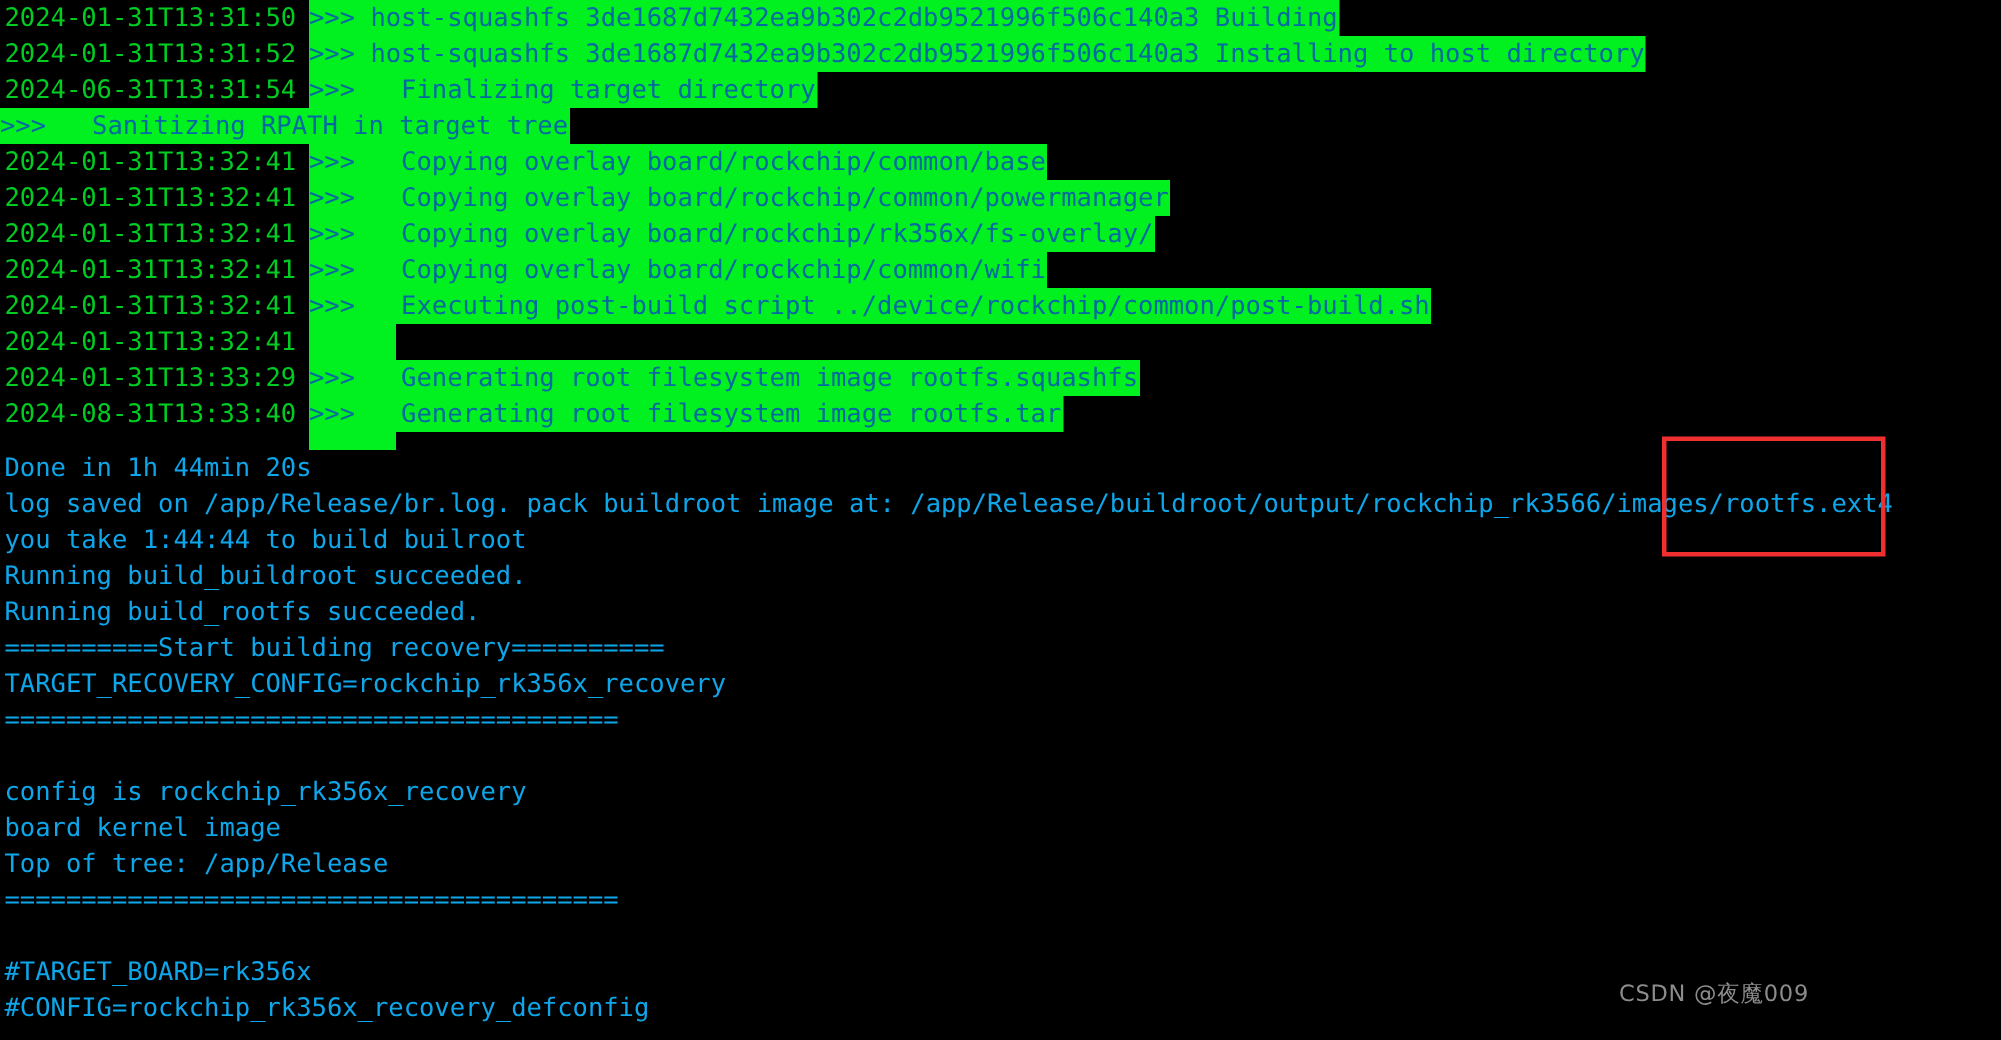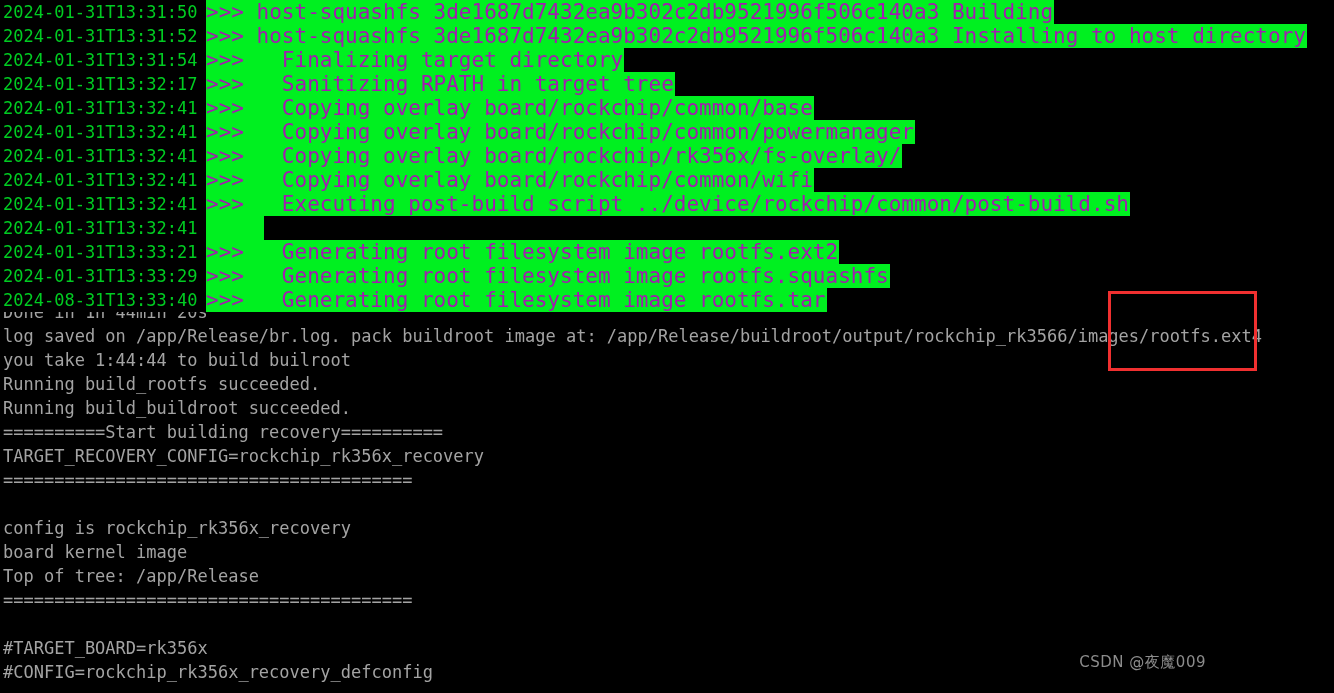--- a/index.html
+++ b/index.html
@@ -42,22 +42,22 @@
     color: #00cc22;
     background: #000000;
     font-size: 17px;
     letter-spacing: 0px;
     padding-left: 3px;
     box-sizing: border-box;
   }
   .hl-msg {
     flex: 0 0 auto;
     background: #00f020;
-    color: #a21caf;
-    font-size: 21px;
+    color: #0369a1;
+    font-size: 17px;
     padding-right: 1px;
   }
   
   #hl-gutter {
     position: absolute;
     left: 206px;
     top: 0;
     width: 58px;
     height: 300px;
     background: #00f020;
@@ -69,21 +69,21 @@
   #plain-block {
     position: absolute;
     left: 3px;
     top: 300px;
     width: 1331px;
   }
   .line {
     height: 24px;
     line-height: 24px;
     white-space: pre;
-    color: #a3a3a3;
+    color: #0ea5e9;
     font-size: 17px;
   }
   .line.blank { color: transparent; }
 
   
   #red-box {
     position: absolute;
     left: 1108px;
     top: 291px;
     width: 149px;
@@ -118,25 +118,24 @@
 
     <div class="hl-row">
       <span class="ts">2024-01-31T13:31:50</span>
       <span class="hl-msg">&gt;&gt;&gt; host-squashfs 3de1687d7432ea9b302c2db9521996f506c140a3 Building</span>
     </div>
     <div class="hl-row">
       <span class="ts">2024-01-31T13:31:52</span>
       <span class="hl-msg">&gt;&gt;&gt; host-squashfs 3de1687d7432ea9b302c2db9521996f506c140a3 Installing to host directory</span>
     </div>
     <div class="hl-row">
-      <span class="ts">2024-01-31T13:31:54</span>
+      <span class="ts">2024-06-31T13:31:54</span>
       <span class="hl-msg">&gt;&gt;&gt;   Finalizing target directory</span>
     </div>
     <div class="hl-row">
-      <span class="ts">2024-01-31T13:32:17</span>
       <span class="hl-msg">&gt;&gt;&gt;   Sanitizing RPATH in target tree</span>
     </div>
     <div class="hl-row">
       <span class="ts">2024-01-31T13:32:41</span>
       <span class="hl-msg">&gt;&gt;&gt;   Copying overlay board/rockchip/common/base</span>
     </div>
     <div class="hl-row">
       <span class="ts">2024-01-31T13:32:41</span>
       <span class="hl-msg">&gt;&gt;&gt;   Copying overlay board/rockchip/common/powermanager</span>
     </div>
@@ -149,40 +148,36 @@
       <span class="hl-msg">&gt;&gt;&gt;   Copying overlay board/rockchip/common/wifi</span>
     </div>
     <div class="hl-row">
       <span class="ts">2024-01-31T13:32:41</span>
       <span class="hl-msg">&gt;&gt;&gt;   Executing post-build script ../device/rockchip/common/post-build.sh</span>
     </div>
     <div class="hl-row">
       <span class="ts">2024-01-31T13:32:41</span>
     </div>
     <div class="hl-row">
-      <span class="ts">2024-01-31T13:33:21</span>
-      <span class="hl-msg">&gt;&gt;&gt;   Generating root filesystem image rootfs.ext2</span>
-    </div>
-    <div class="hl-row">
       <span class="ts">2024-01-31T13:33:29</span>
       <span class="hl-msg">&gt;&gt;&gt;   Generating root filesystem image rootfs.squashfs</span>
     </div>
     <div class="hl-row">
       <span class="ts">2024-08-31T13:33:40</span>
       <span class="hl-msg">&gt;&gt;&gt;   Generating root filesystem image rootfs.tar</span>
     </div>
 
   </div>
 
   <div id="plain-block">
     <div class="line">Done in 1h 44min 20s</div>
     <div class="line">log saved on /app/Release/br.log. pack buildroot image at: /app/Release/buildroot/output/rockchip_rk3566/images/rootfs.ext4</div>
     <div class="line">you take 1:44:44 to build builroot</div>
+    <div class="line">Running build_buildroot succeeded.</div>
     <div class="line">Running build_rootfs succeeded.</div>
-    <div class="line">Running build_buildroot succeeded.</div>
     <div class="line">==========Start building recovery==========</div>
     <div class="line">TARGET_RECOVERY_CONFIG=rockchip_rk356x_recovery</div>
     <div class="line">========================================</div>
     <div class="line blank"></div>
     <div class="line">config is rockchip_rk356x_recovery</div>
     <div class="line">board kernel image</div>
     <div class="line">Top of tree: /app/Release</div>
     <div class="line">========================================</div>
     <div class="line blank"></div>
     <div class="line">#TARGET_BOARD=rk356x</div>

